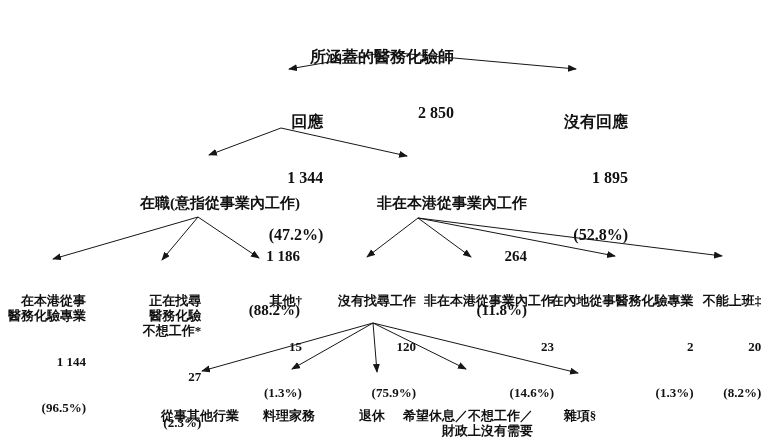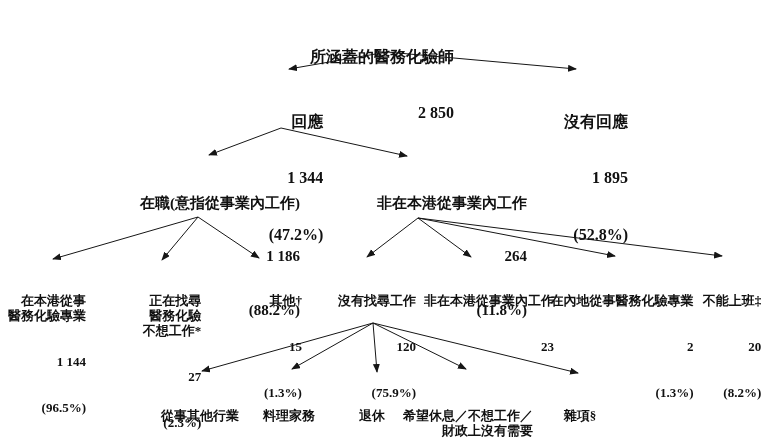--- a/index.html
+++ b/index.html
@@ -113,20 +113,21 @@
 
   <div class="node lvl4" style="left:377px; top:262px;">
     <div>沒有找尋工作</div>
     <div>120</div>
     <div>(75.9%)</div>
   </div>
 
   <div class="node lvl4" style="left:489px; top:262px;">
     <div>非在本港從事業內工作</div>
     <div>23</div>
+    <div>(14.6%)</div>
   </div>
 
   <div class="node lvl4" style="left:622px; top:262px;">
     <div>在內地從事醫務化驗專業</div>
     <div>2</div>
     <div>(1.3%)</div>
   </div>
 
   <div class="node lvl4" style="left:700px; top:262px;margin-left:32px;">
     <div>不能上班‡</div>

